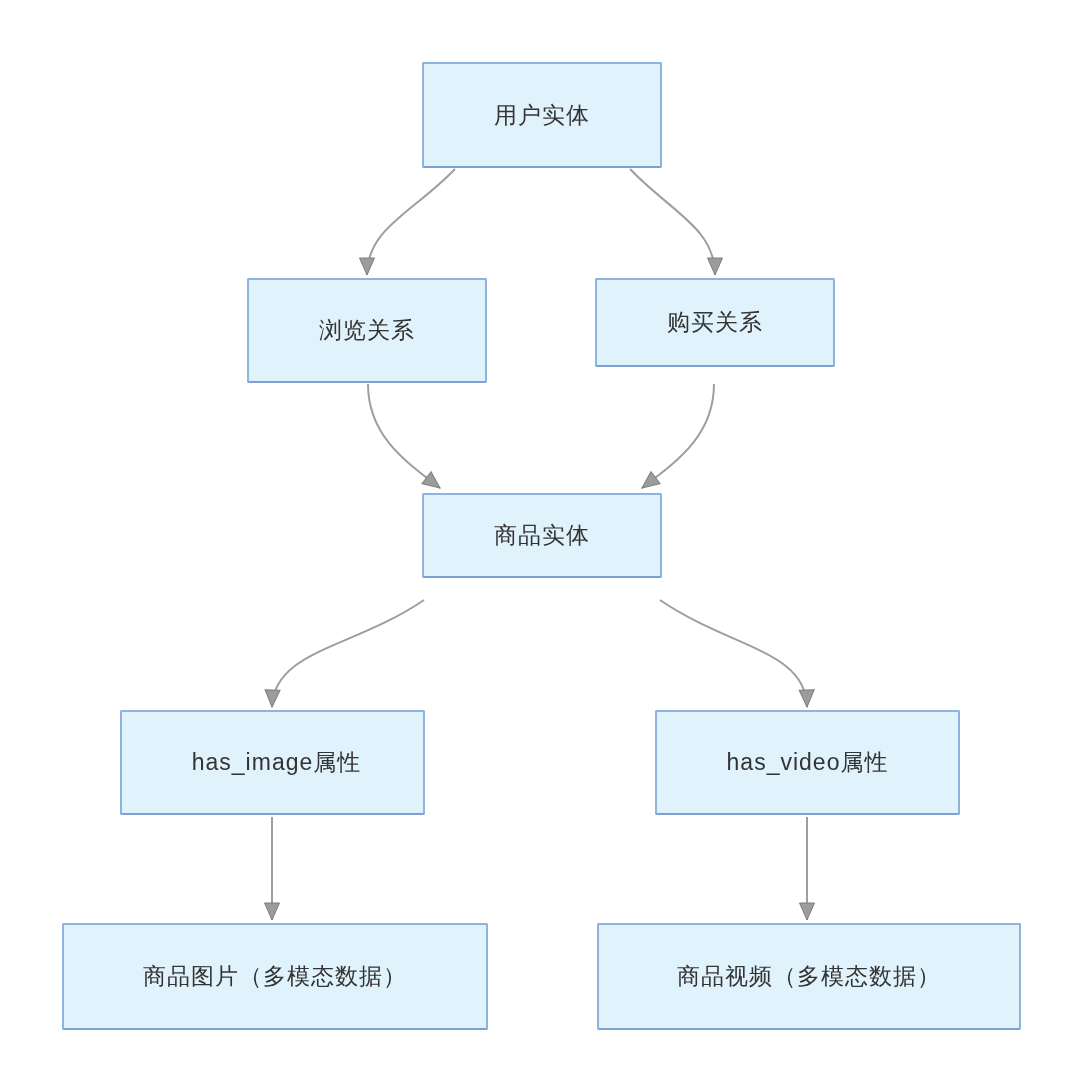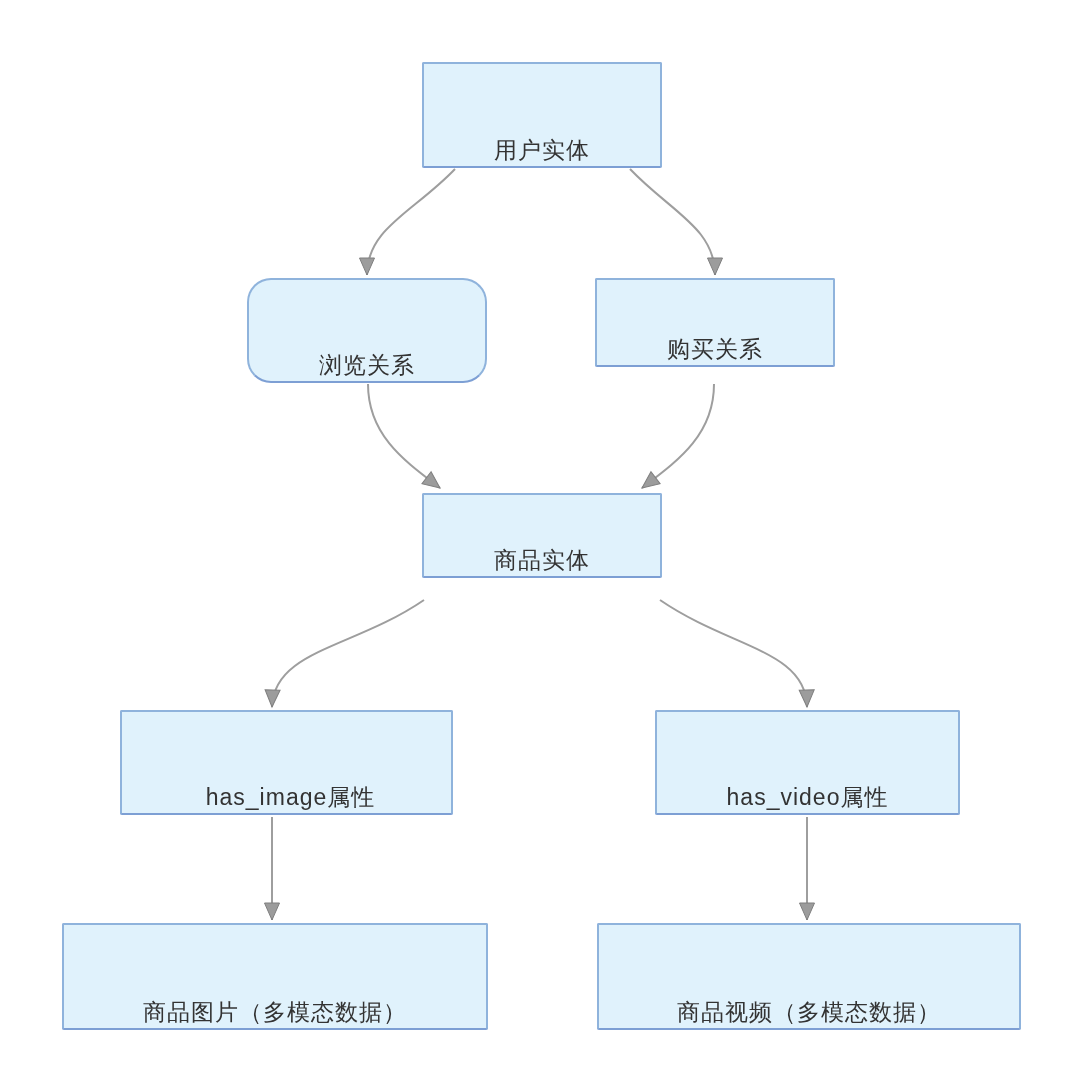--- a/index.html
+++ b/index.html
@@ -35,34 +35,34 @@
   }
   .node {
     position: absolute;
     z-index: 2;
     box-sizing: border-box;
     background: var(--node_fill, #e0f2fc);
     border: 2px solid var(--node_border, #8fb3dc);
     border-bottom-color: var(--node_border_bottom, #7d9fd4);
     border-radius: 2px;
     display: flex;
-    align-items: flex-end;
+    align-items: center;
     justify-content: center;
   }
   .node-label {
     color: var(--text, #333333);
     font-size: 23px;
     letter-spacing: 1px;
     white-space: nowrap;
   }
   .n-user            { left: 422px; top: 62px;  width: 240px; height: 106px; }
-  .n-browse          { left: 247px; top: 278px; width: 240px; height: 105px; border-radius: 24px; }
+  .n-browse          { left: 247px; top: 278px; width: 240px; height: 105px; }
   .n-purchase        { left: 595px; top: 278px; width: 240px; height: 89px; }
   .n-product         { left: 422px; top: 493px; width: 240px; height: 85px; }
-  .n-has-image       { left: 120px; top: 710px; width: 333px; height: 105px; padding-left: 8px; }
+  .n-has-image       { left: 120px; top: 710px; width: 305px; height: 105px; padding-left: 8px; }
   .n-has-video       { left: 655px; top: 710px; width: 305px; height: 105px; }
   .n-product-image   { left: 62px;  top: 923px; width: 426px; height: 107px; }
   .n-product-video   { left: 597px; top: 923px; width: 424px; height: 107px; }
 </style>
 </head>
 <body>
 
 <div class="canvas">
 
   <svg class="edges-layer" width="1080" height="1072" viewBox="0 0 1080 1072" xmlns="http://www.w3.org/2000/svg">

